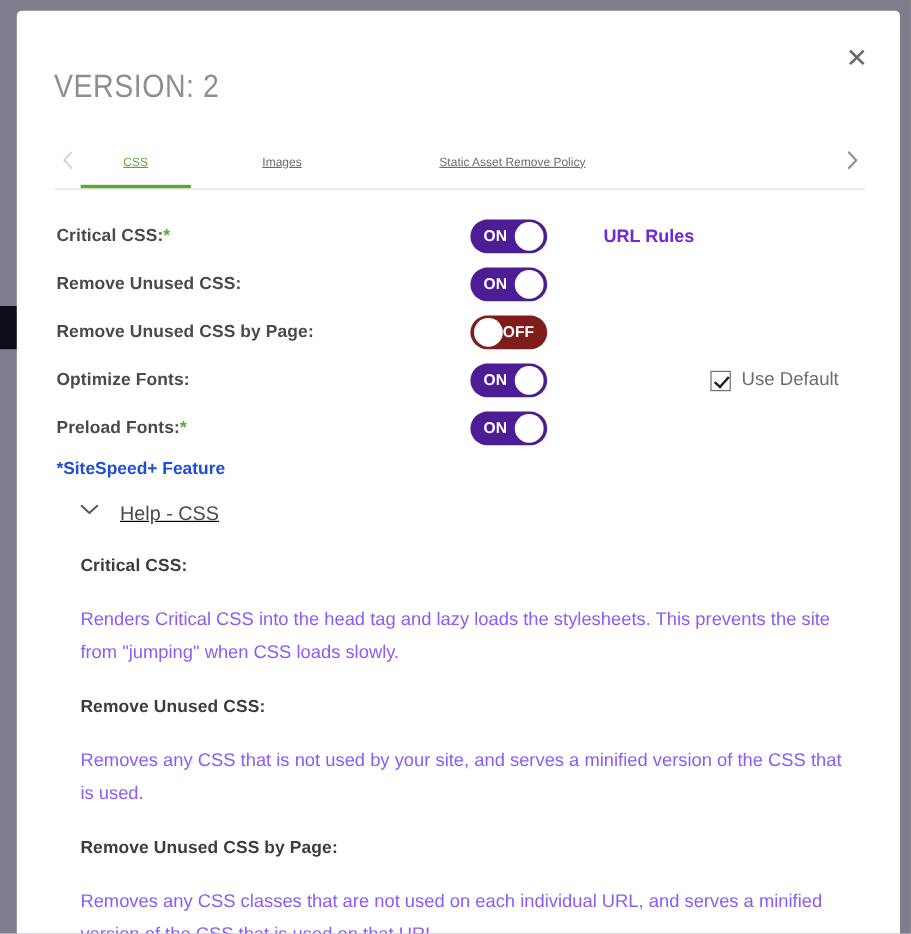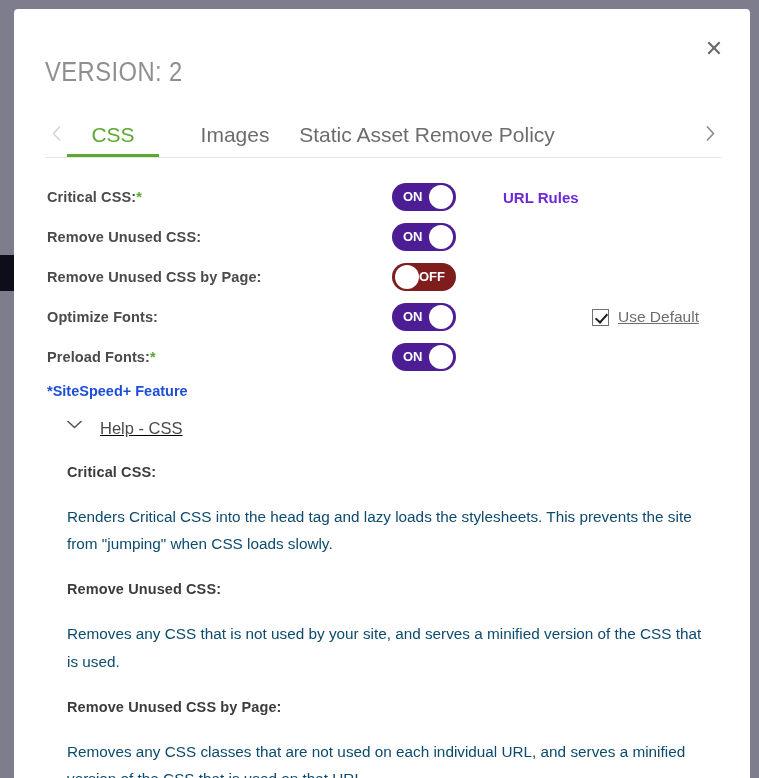--- a/index.html
+++ b/index.html
@@ -111,29 +111,30 @@
     align-items: flex-start;
     height: 44px;
     overflow: hidden;
     position: relative;
   }
   .tab {
     height: 44px;
     display: flex;
     align-items: center;
     justify-content: center;
-    font-size: 21px;
+    font-size: 10px;
     color: #6d6d6d;
     cursor: pointer;
     white-space: nowrap;
     padding: 0 6px;
     position: relative;
     background: none;
     border: none;
     font-family: "Liberation Sans", sans-serif;
+    text-decoration: underline;
   }
   .tab.active { color: #5ea832; }
   .tab.active::after {
     content: "";
     position: absolute;
     left: 0; right: 0; bottom: 0;
     height: 3px;
     background: #5ea832;
   }
   .tab-0 { width: 92px; }
@@ -230,21 +231,21 @@
     content: "";
     position: absolute;
     left: 5px;
     top: 1px;
     width: 5px;
     height: 10px;
     border: solid #1d1d1d;
     border-width: 0 2px 2px 0;
     transform: rotate(42deg);
   }
-  .cbox-label { font-size: 15.5px; color: #6d6d6d; text-decoration: underline; }
+  .cbox-label { font-size: 15.5px; color: #6d6d6d; }
 
   
   .sitespeed-note {
     position: absolute;
     left: 33px;
     top: 374px;
     font-size: 14.5px;
     font-weight: bold;
     color: #1d4ed8;
   }
@@ -276,21 +277,21 @@
   .help-h {
     font-size: 14.5px;
     font-weight: bold;
     color: #3c3c3c;
     margin-bottom: 23px;
     letter-spacing: 0.1px;
   }
   .help-p {
     font-size: 15.3px;
     line-height: 1.78;
-    color: #0c4a6e;
+    color: #8b5cf6;
     margin-bottom: 24px;
   }
   .help-p.tight { margin-bottom: 0; }
 </style>
 </head>
 <body>
 
 <div id="backdrop-dark-band"></div>
 <div id="backdrop-right-band"></div>
 

